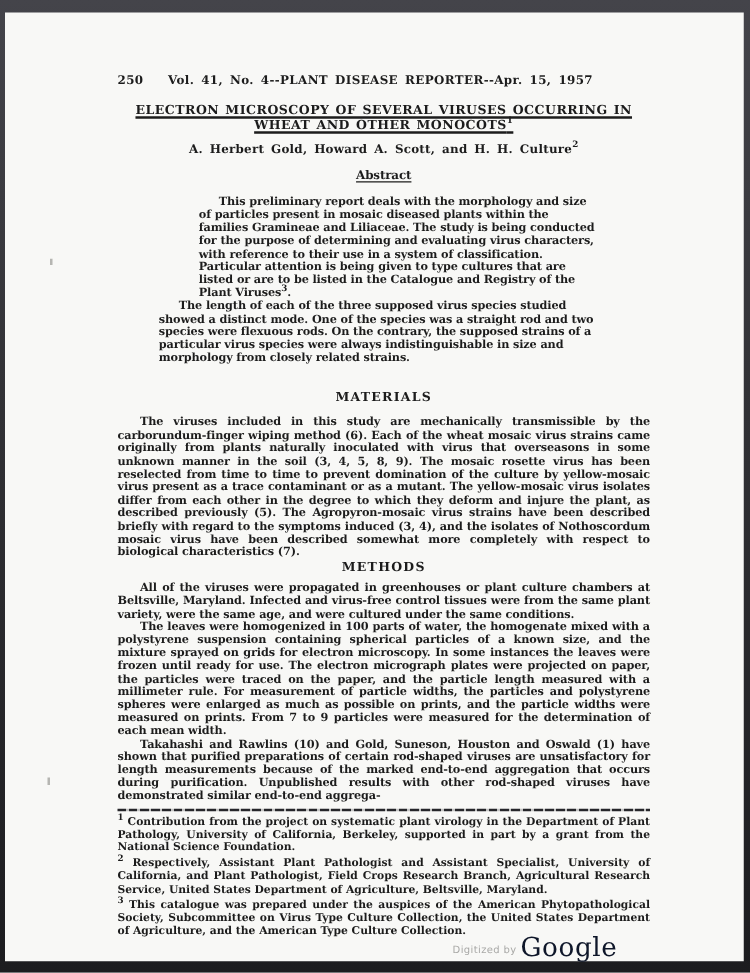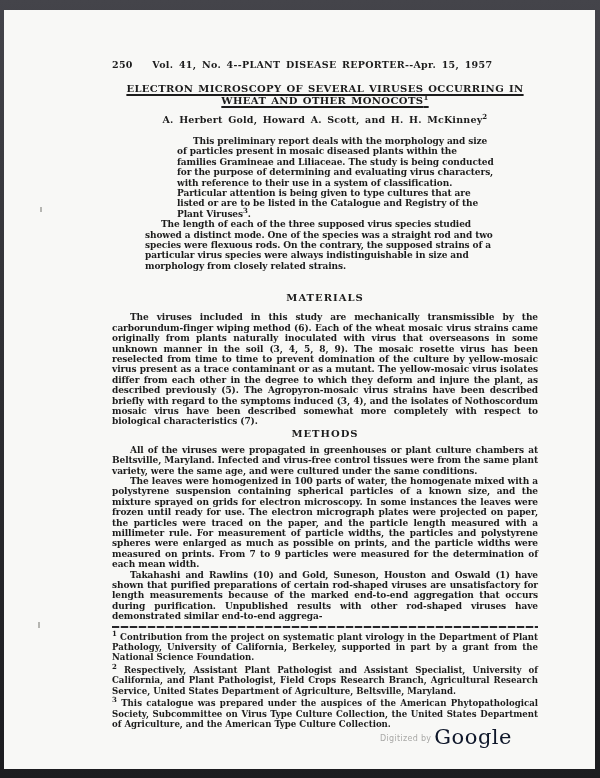--- a/index.html
+++ b/index.html
@@ -18,21 +18,21 @@
   .page{
     position:absolute;
     left:4px;top:10px;right:5px;bottom:9px;
     background:#f8f8f6;
   }
   .artifact{
     position:absolute;background:#9a9a96;opacity:.7;
   }
   .content{
     position:absolute;
-    left:108px;top:0;width:426px;
+    left:90px;top:0;width:426px;
     color:#1c1c1c;
     font-weight:700;
     font-size:9px;
     line-height:10.4px;
     letter-spacing:-0.1px;
   }
   .header-row{
     margin-top:49px;
     display:flex;
     font-size:9.5px;
@@ -153,23 +153,24 @@
         <span class="pagenum">250</span>
         <span class="journal">Vol. 41, No. 4--PLANT DISEASE REPORTER--Apr. 15, 1957</span>
       </div>
 
       <div class="title-block">
         <span class="tline">ELECTRON MICROSCOPY OF SEVERAL VIRUSES OCCURRING IN</span><br>
         <span class="tline"><span>WHEAT AND OTHER MONOCOTS</span><sup>1</sup></span>
       </div>
 
       <div class="authors-line">
-        <span>A. Herbert Gold, Howard A. Scott, and H. H. McKinney</span><sup>2</sup>
+        <span>A. Herbert Gold, Howard A. Scott, and H. H. Culture</span><sup>2</sup>
       </div>
 
+      <div class="abstract-heading">Abstract</div>
 
       <div class="abstract-block">
         <p class="first"><span>This preliminary report deals with the morphology and size of particles present in mosaic diseased plants within the families Gramineae and Liliaceae.  The study is being conducted for the purpose of determining and evaluating virus characters, with reference to their use in a system of classification.  Particular attention is being given to type cultures that are listed or are to be listed in the Catalogue and Registry of the Plant Viruses</span><sup>3</sup><span>.</span></p>
         <p>The length of each of the three supposed virus species studied showed a distinct mode.  One of the species was a straight rod and two species were flexuous rods.  On the contrary, the supposed strains of a particular virus species were always indistinguishable in size and morphology from closely related strains.</p>
       </div>
 
       <div class="section-heading sh-materials">MATERIALS</div>
       <p class="body-para p-materials">The viruses included in this study are mechanically transmissible by the carborundum-finger wiping method (6).  Each of the wheat mosaic virus strains came originally from plants naturally inoculated with virus that overseasons in some unknown manner in the soil (3, 4, 5, 8, 9).  The mosaic rosette virus has been reselected from time to time to prevent domination of the culture by yellow-mosaic virus present as a trace contaminant or as a mutant. The yellow-mosaic virus isolates differ from each other in the degree to which they deform and injure the plant, as described previously (5).  The Agropyron-mosaic virus strains have been described briefly with regard to the symptoms induced (3, 4), and the isolates of Nothoscordum mosaic virus have been described somewhat more completely with respect to biological characteristics (7).</p>
 
       <div class="section-heading sh-methods">METHODS</div>

